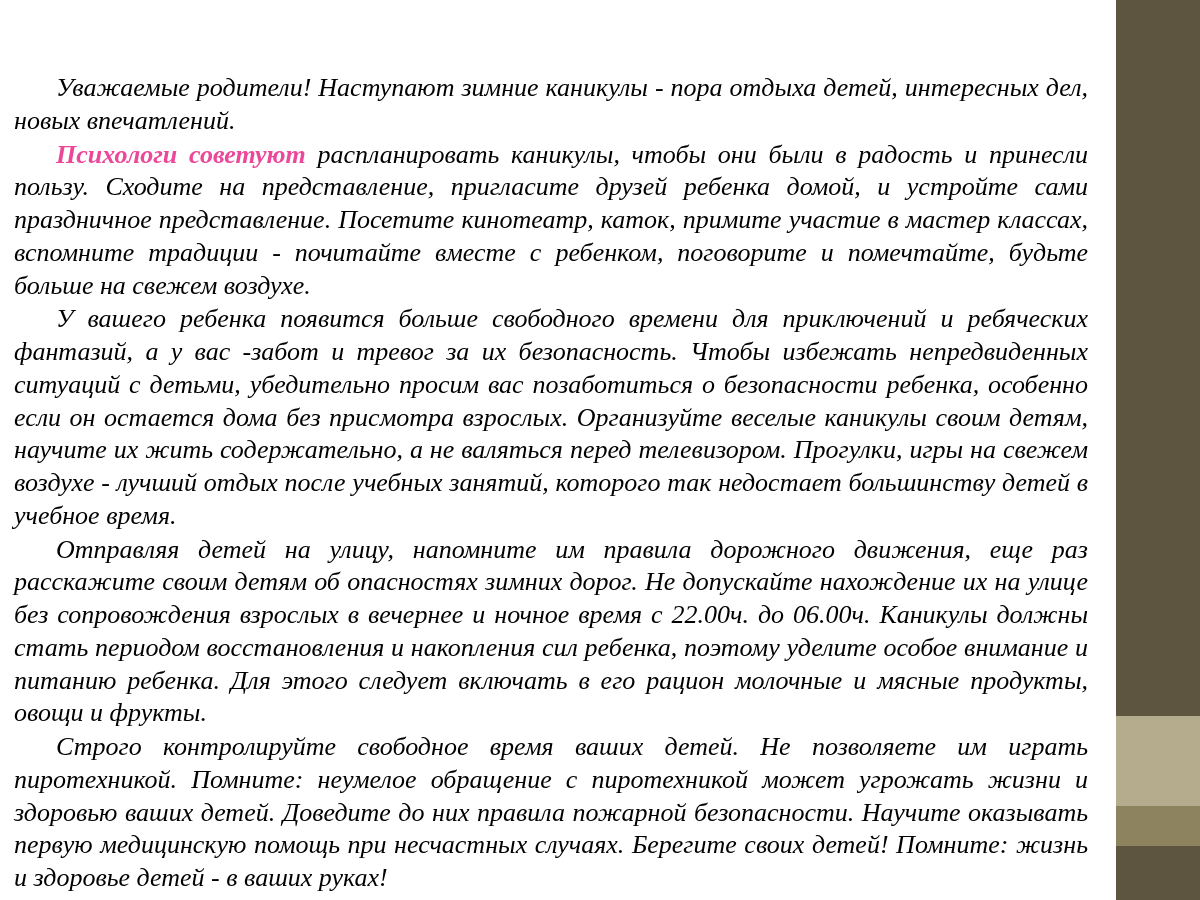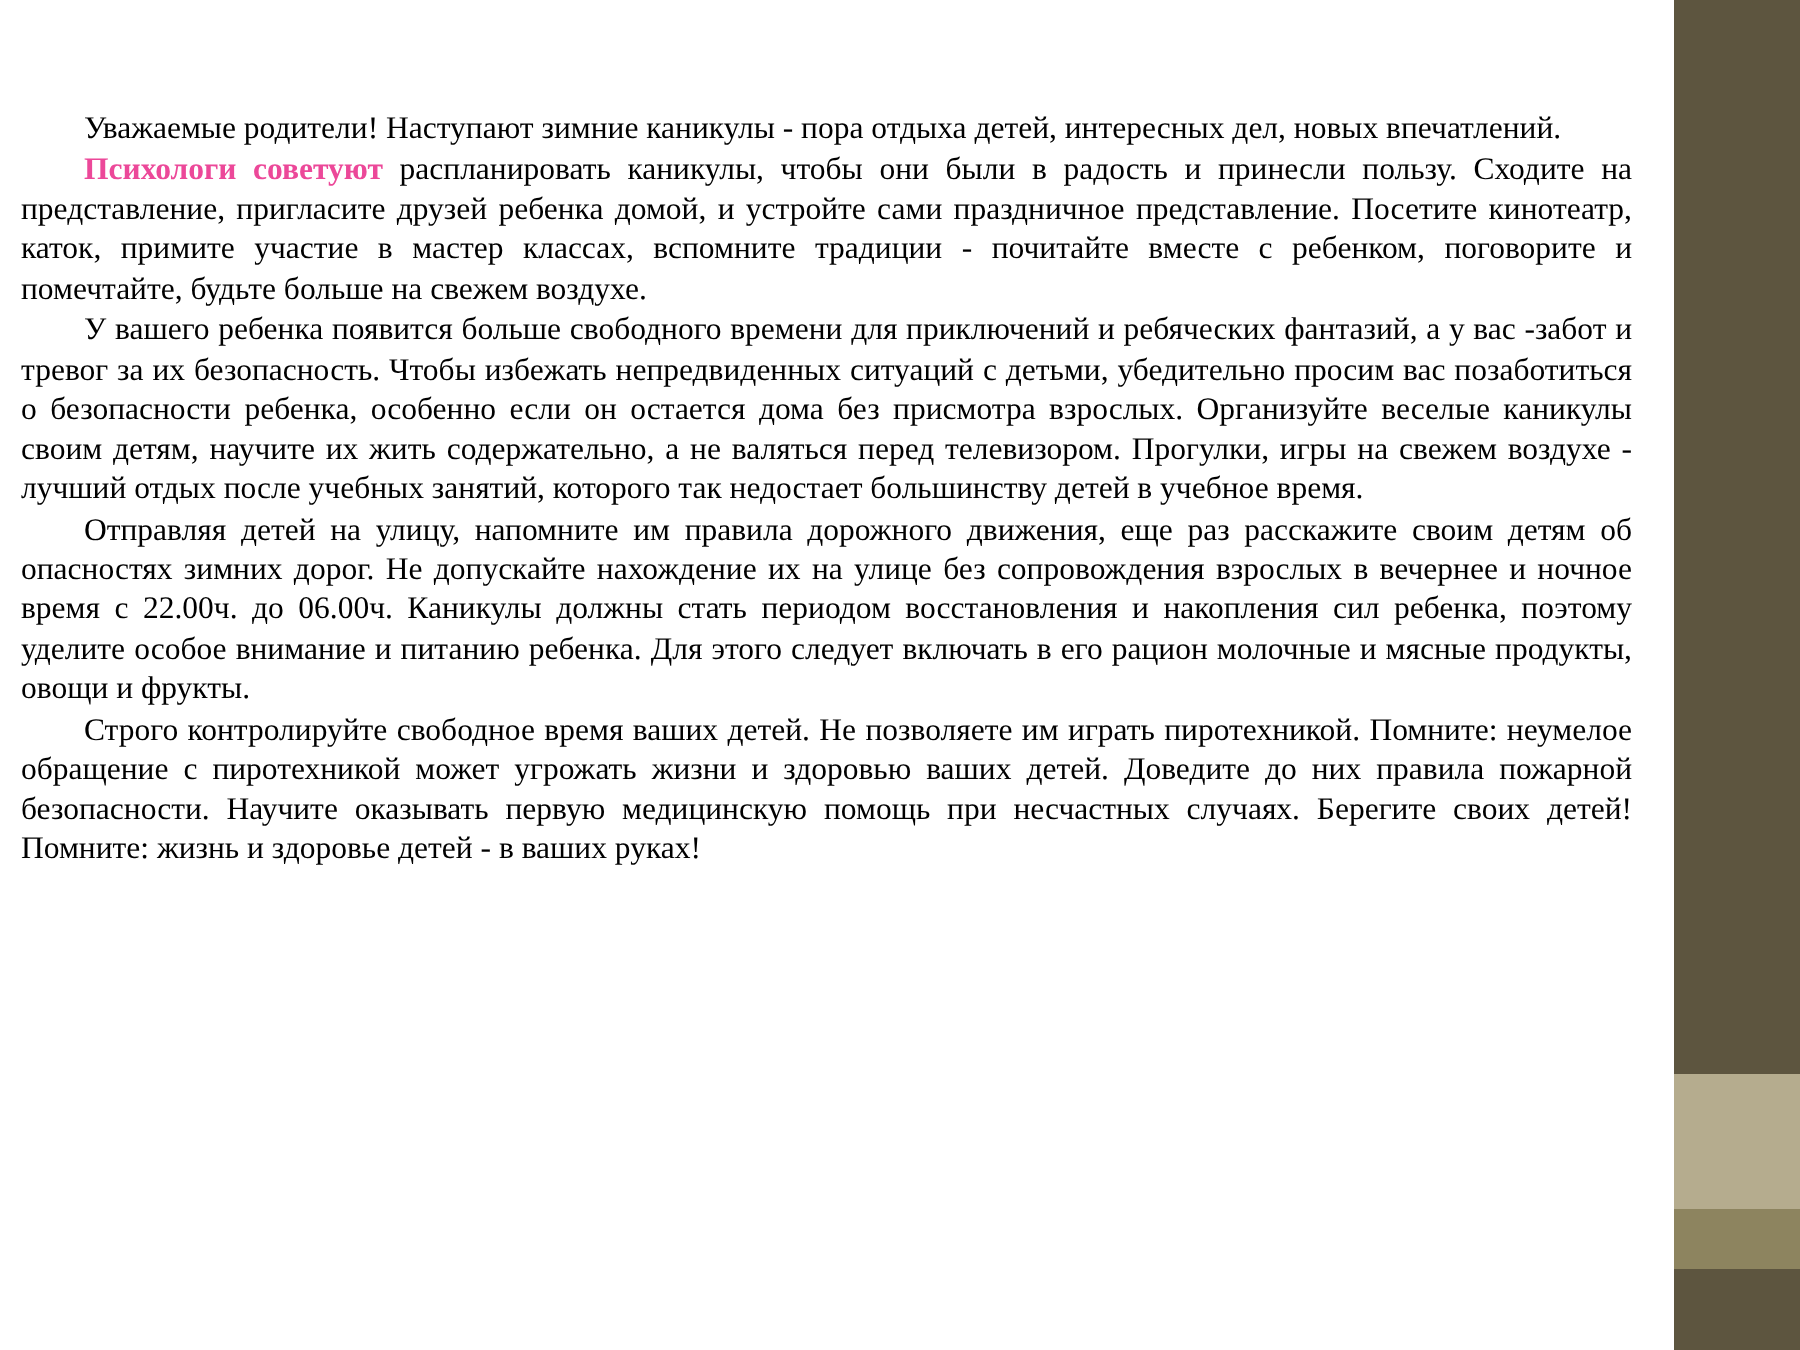--- a/index.html
+++ b/index.html
@@ -53,25 +53,26 @@
     font-weight: bold;
     color: #c00000;
     letter-spacing: 0.2px;
     line-height: 1.2;
   }
 
   p.para {
     margin: 0 0 1px 0;
     text-align: justify;
     text-justify: inter-word;
-    font-size: 21px;
+    font-size: 26px;
     line-height: 1.26;
     color: #000000;
     text-indent: 42px;
     hyphens: none;
+    font-style: italic;
   }
   p.para:last-child { margin-bottom: 4px; }
 
   .lead-red {
     color: #ec4899;
     font-weight: bold;
   }
 </style>
 </head>
 <body>

